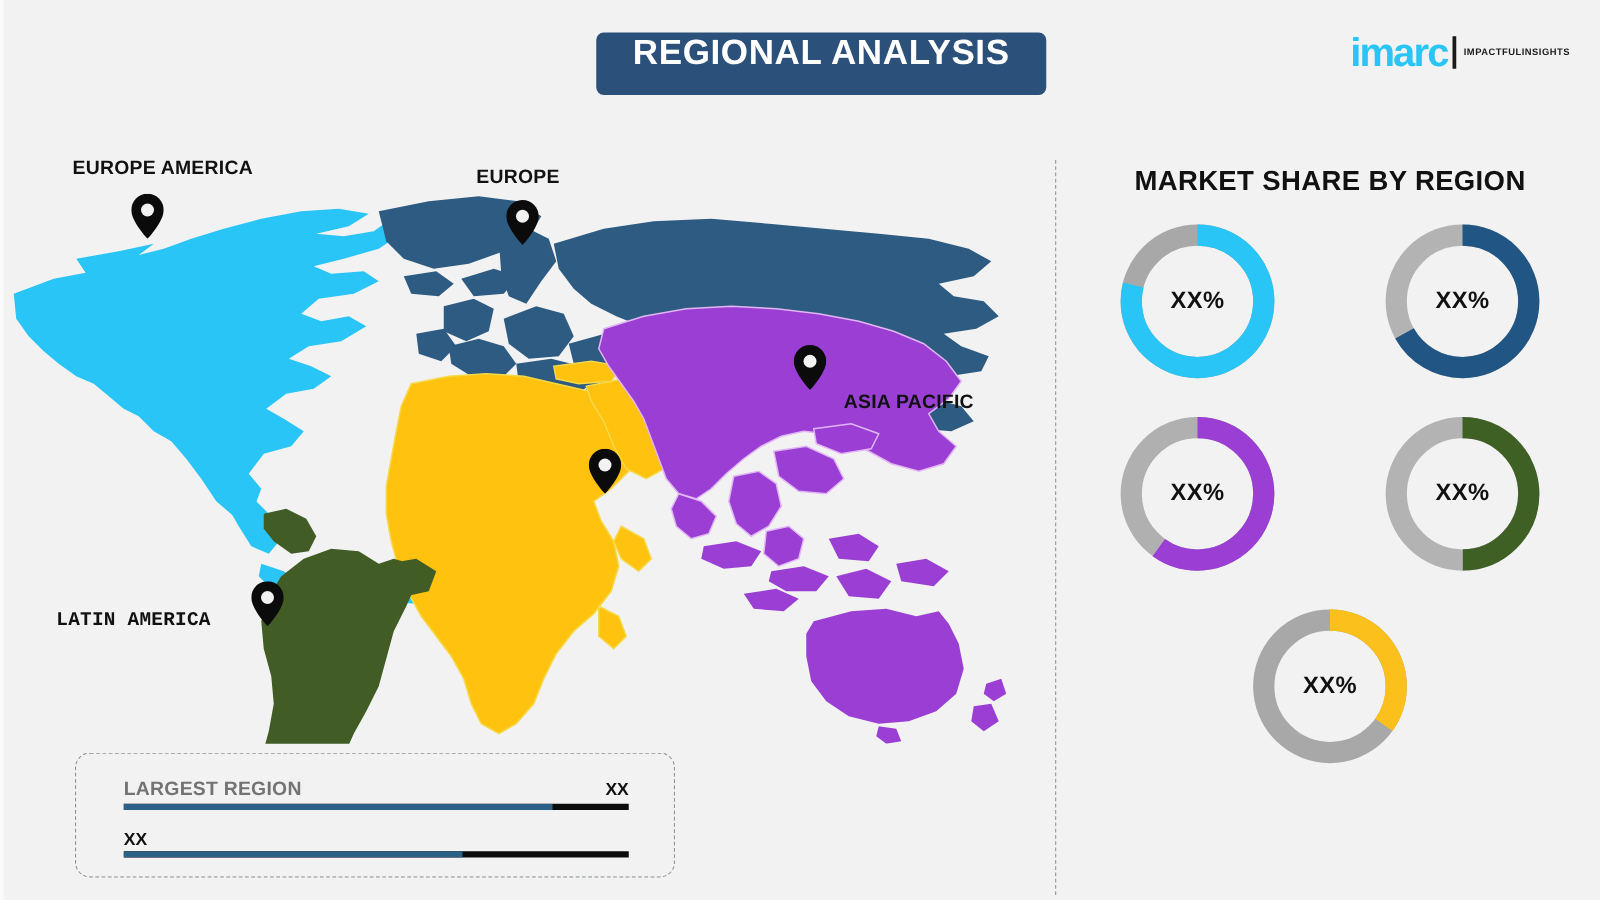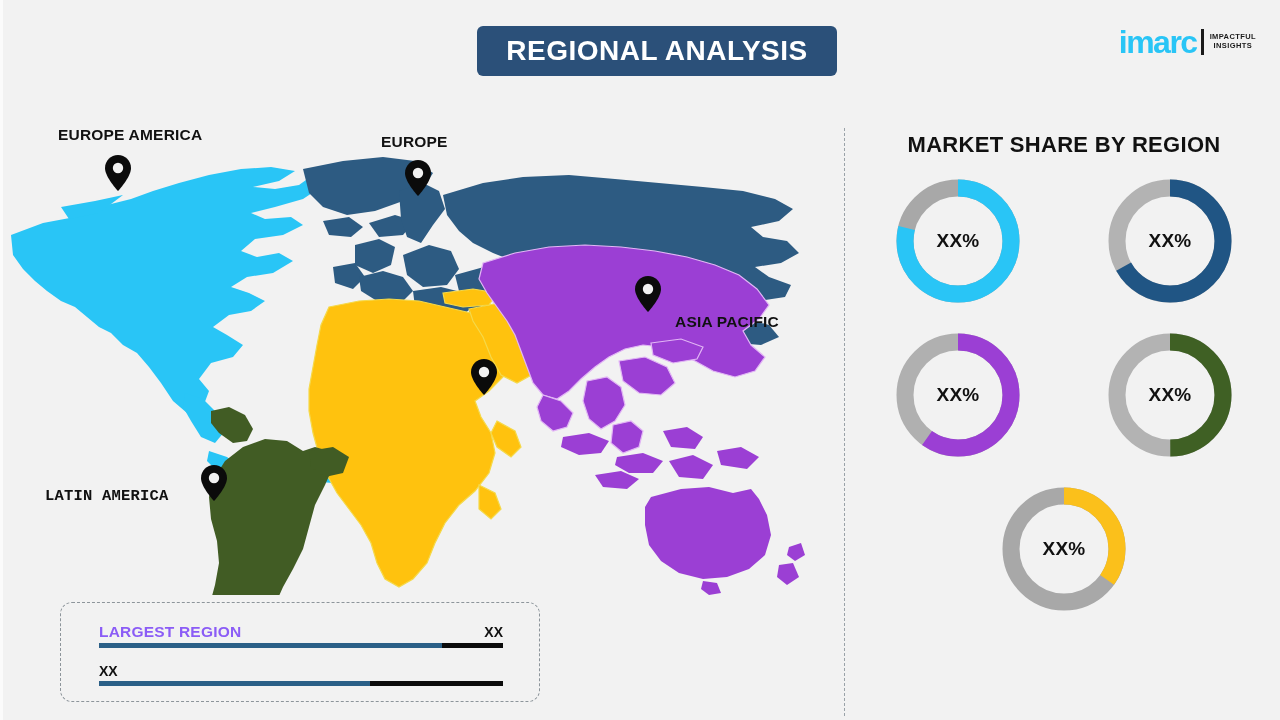--- a/index.html
+++ b/index.html
@@ -24,21 +24,21 @@
   
   .title-banner {
     position: absolute;
     left: 474px;
     top: 26px;
     width: 360px;
     height: 50px;
     background: #2b5079;
     border-radius: 6px;
     display: flex;
-    align-items: center;
+    align-items: flex-start;
     justify-content: center;
   }
   .title-banner .title-text {
     color: #ffffff;
     font-size: 28px;
     font-weight: bold;
     letter-spacing: 0.5px;
     white-space: nowrap;
   }
 
@@ -61,24 +61,23 @@
     margin-left: 16px;
   }
   .logo-bar {
     width: 3px;
     height: 26px;
     background: #1a1a1a;
     margin: 0 6px 0 4px;
   }
   .logo-tag {
     display: flex;
-    flex-direction: column;
+    flex-direction: row;
     justify-content: center;
     line-height: 1.15;
-    align-items: center;
   }
   .logo-tag span {
     font-size: 7.5px;
     font-weight: bold;
     color: #1a1a1a;
     letter-spacing: 0.4px;
   }
 
   
   .v-divider {
@@ -135,21 +134,21 @@
   .legend-row.r0 { top: 20px; }
   .legend-row.r1 { top: 60px; }
   .legend-row .lr-top {
     display: flex;
     align-items: baseline;
     justify-content: space-between;
   }
   .legend-row .lr-label {
     font-size: 15.5px;
     font-weight: bold;
-    color: #8b5cf6;
+    color: #737373;
     letter-spacing: 0.2px;
   }
   .legend-row .lr-value {
     font-size: 14px;
     font-weight: bold;
     color: #111111;
   }
   .legend-row .lr-bar {
     margin-top: 2px;
     height: 5px;

